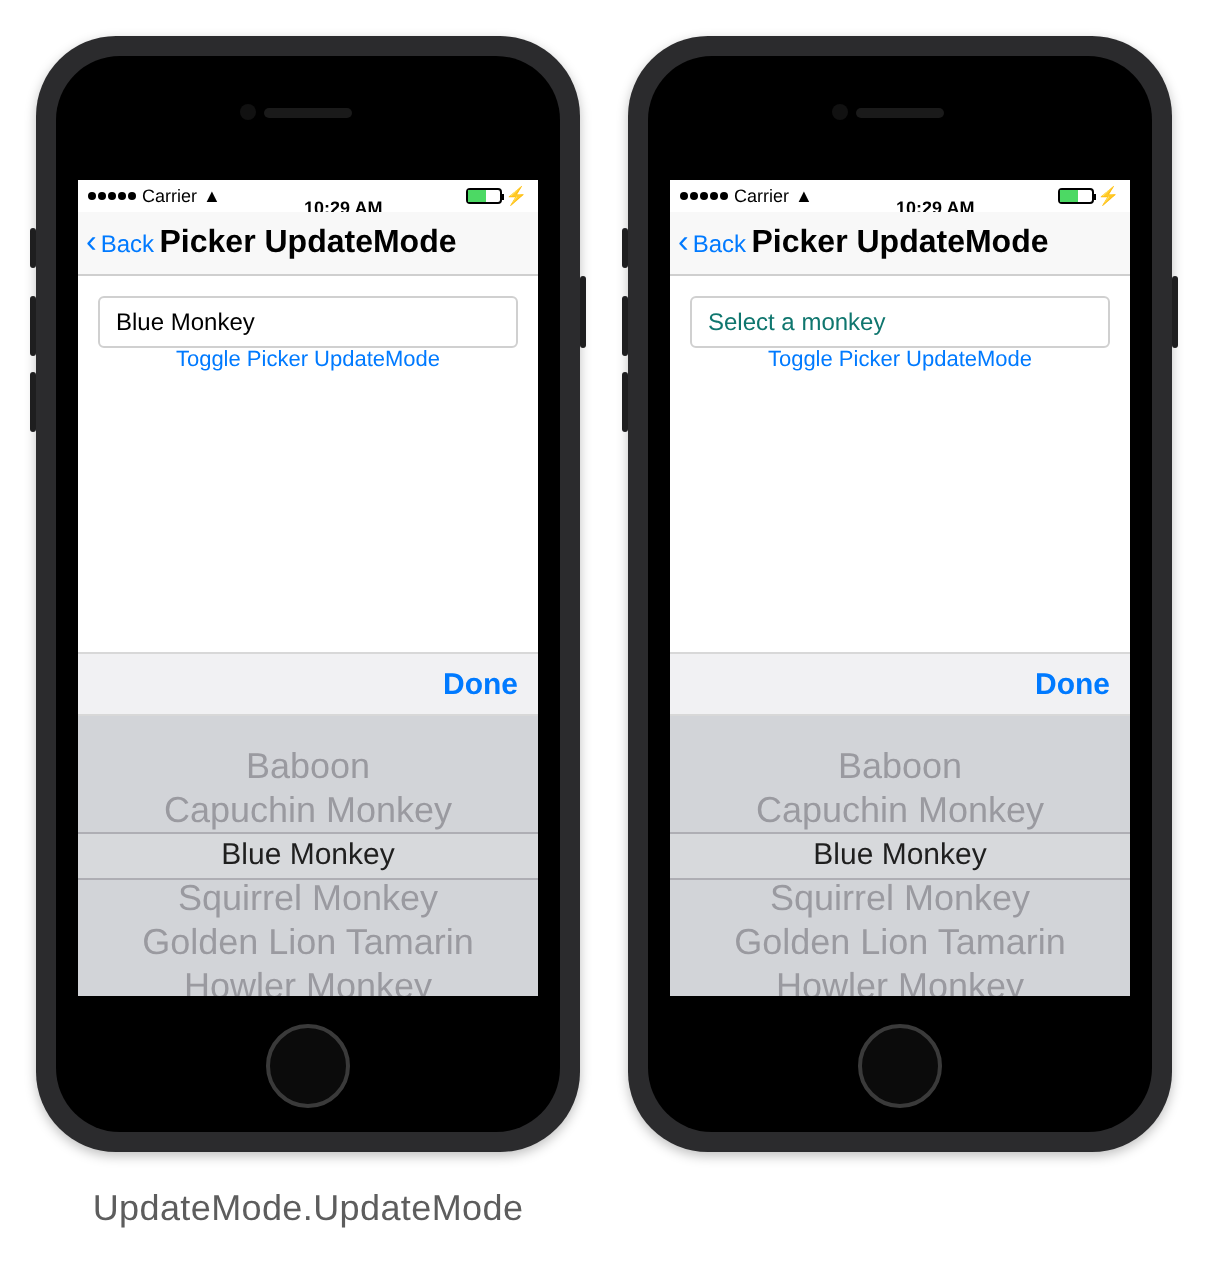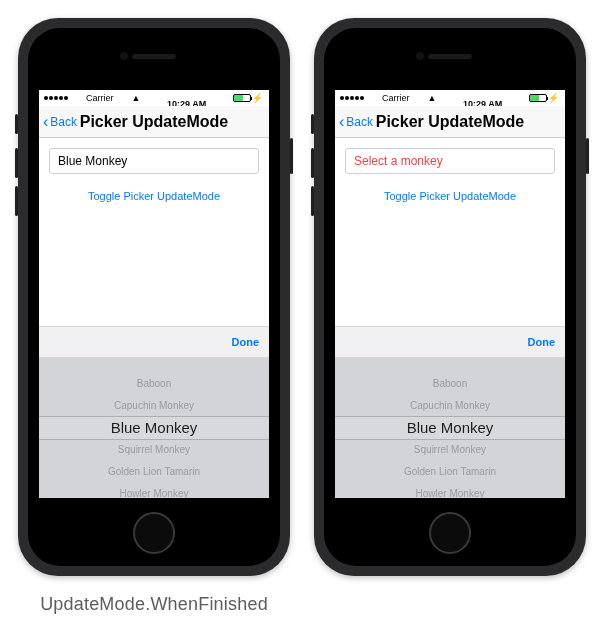--- a/index.html
+++ b/index.html
@@ -6,44 +6,44 @@
   body { background: #fff; font-family: -apple-system, "Helvetica Neue", Arial, sans-serif; width: 611px; height: 641px; position: relative; }
   .layout { display: flex; gap: 24px; padding: 18px; }
   .phone-wrap { display: flex; flex-direction: column; align-items: center; }
   .phone-body { width: 272px; height: 558px; background: #2b2b2d; border-radius: 40px; padding: 10px; box-shadow: 0 2px 6px rgba(0,0,0,.25); position: relative; }
   .phone-inner { width: 100%; height: 100%; background: #000; border-radius: 32px; position: relative; }
   .speaker { position: absolute; top: 26px; left: 50%; transform: translateX(-50%); width: 44px; height: 5px; background: #1a1a1a; border-radius: 3px; }
   .camera { position: absolute; top: 24px; left: 92px; width: 8px; height: 8px; background: #111; border-radius: 50%; }
   .home { position: absolute; bottom: 12px; left: 50%; transform: translateX(-50%); width: 42px; height: 42px; border: 2px solid #3a3a3a; border-radius: 50%; background: #0b0b0b; }
   .screen { position: absolute; top: 62px; left: 11px; right: 11px; bottom: 68px; background: #fff; overflow: hidden; }
   .status-bar { height: 16px; display: flex; align-items: center; justify-content: space-between; padding: 0 5px; font-size: 9px; color: #000; }
-  .sb-left { display: flex; align-items: center; gap: 18px; }
+  .sb-left { display: flex; align-items: center; gap: 3px; }
   .sb-dots { display: flex; gap: 1px; }
   .dot { width: 4px; height: 4px; border-radius: 50%; background: #000; }
   .wifi { font-size: 9px; }
   .sb-time { font-weight: 600; margin-top: 11px; }
   .sb-right { display: flex; align-items: center; gap: 2px; }
   .battery { width: 18px; height: 8px; border: 1px solid #000; border-radius: 2px; position: relative; }
   .battery::after { content: ''; position: absolute; right: -2px; top: 2px; width: 1px; height: 3px; background: #000; }
   .battery-fill { width: 60%; height: 100%; background: #4cd964; }
   .bolt { font-size: 9px; }
   .nav-bar { height: 32px; border-bottom: 1px solid #cfcfcf; display: flex; align-items: center; position: relative; background: #f8f8f8; }
   .back { display: flex; align-items: center; color: #007aff; font-size: 12px; padding-left: 4px; gap: 2px; }
   .chev { font-size: 16px; line-height: 1; }
   .nav-title { position: absolute; left: 0; right: 0; text-align: center; font-size: 16px; font-weight: 600; color: #000; pointer-events: none; }
   .content { padding: 10px 10px 0; }
   .field { border: 1px solid #d0d0d0; border-radius: 3px; height: 26px; display: flex; align-items: center; padding: 0 8px; font-size: 12px; color: #000; background: #fff; }
-  .field.placeholder { color: #ef4444; text-align: center; }
-  .toggle-link { text-align: center; color: #007aff; font-size: 11px; margin-top: 16px; }
+  .field.placeholder { color: #0f766e; text-align: center; }
+  .toggle-link { text-align: center; color: #007aff; font-size: 11px; }
   .picker-zone { position: absolute; bottom: 0; left: 0; right: 0; }
   .toolbar { height: 32px; background: #f1f1f3; border-top: 1px solid #d8d8d8; border-bottom: 1px solid #d8d8d8; display: flex; align-items: center; justify-content: flex-end; padding: 0 10px; }
-  .done { color: #007aff; font-size: 11px; font-weight: 600; }
+  .done { color: #007aff; font-size: 15px; font-weight: 600; }
   .picker { height: 140px; background: #d2d4d8; position: relative; overflow: hidden; }
   .picker-items { display: flex; flex-direction: column; align-items: center; padding-top: 14px; }
-  .pitem { font-size: 10px; color: #9a9aa0; height: 22px; display: flex; align-items: center; }
+  .pitem { font-size: 18px; color: #9a9aa0; height: 22px; display: flex; align-items: center; }
   .pitem.sel { color: #000; font-size: 15px; }
   .sel-band { position: absolute; left: 0; right: 0; top: 58px; height: 24px; border-top: 1px solid #aeaeb4; border-bottom: 1px solid #aeaeb4; background: rgba(255,255,255,.12); pointer-events: none; }
   .caption { margin-top: 18px; font-size: 18px; color: #5d5d5d; letter-spacing: .2px; }
   
   .side-btn { position: absolute; background: #1e1e1f; border-radius: 2px; }
   .sb-mute { left: -3px; top: 96px; width: 3px; height: 20px; }
   .sb-vu { left: -3px; top: 130px; width: 3px; height: 30px; }
   .sb-vd { left: -3px; top: 168px; width: 3px; height: 30px; }
   .sb-pw { right: -3px; top: 120px; width: 3px; height: 36px; }
 </style>
@@ -106,21 +106,21 @@
                 <div class="pitem">Squirrel Monkey</div>
                 <div class="pitem">Golden Lion Tamarin</div>
                 <div class="pitem">Howler Monkey</div>
               </div>
             </div>
           </div>
         </div>
         <div class="home"></div>
       </div>
     </div>
-    <div class="caption">UpdateMode.WhenFinished</div>
+    <div class="caption">UpdateMode.UpdateMode</div>
   </div>
 
   <div class="phone-wrap">
     <div class="phone-body">
       <div class="side-btn sb-mute"></div>
       <div class="side-btn sb-vu"></div>
       <div class="side-btn sb-vd"></div>
       <div class="side-btn sb-pw"></div>
       <div class="phone-inner">
         <div class="camera"></div>

